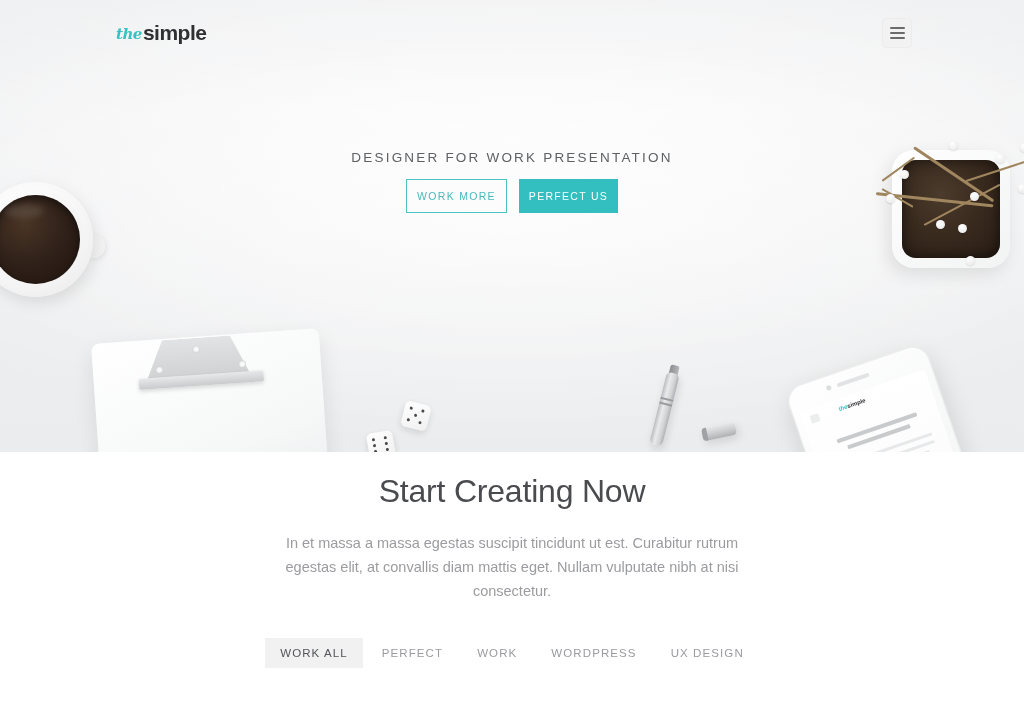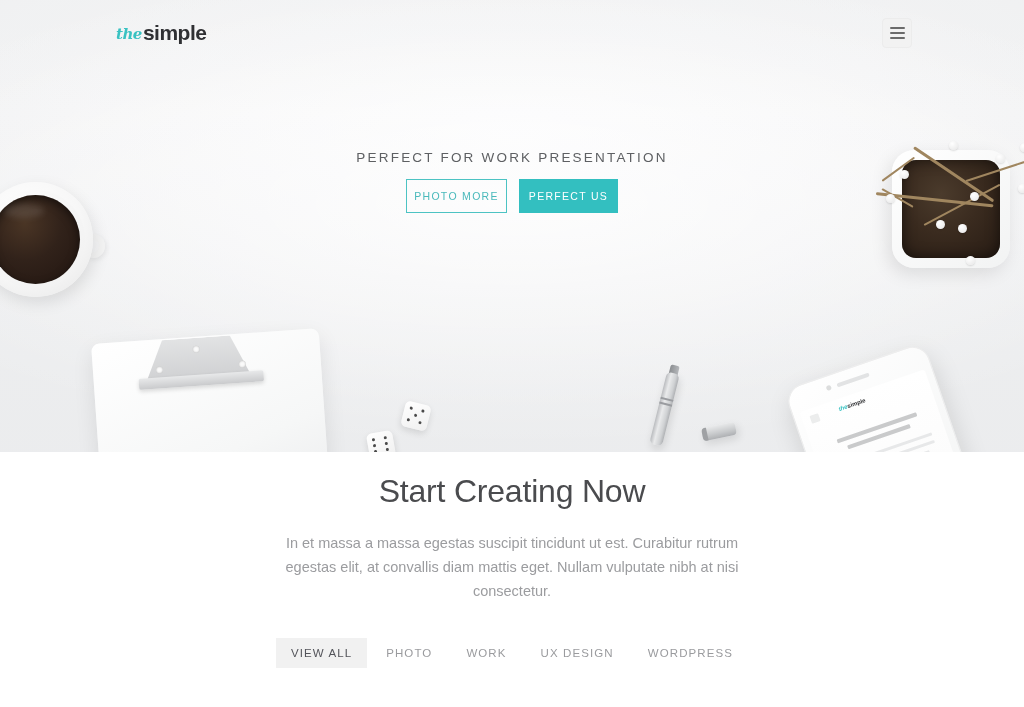--- a/index.html
+++ b/index.html
@@ -308,35 +308,35 @@
         <span class="logo-simple">simple</span>
       </div>
       <div class="menu-btn">
         <i></i>
         <i></i>
         <i></i>
       </div>
     </nav>
 
     <div class="hero-content">
-      <div class="eyebrow">PERFECT FOR WORK PRESENTATION</div>
+      <div class="eyebrow">DESIGNER FOR WORK PRESENTATION</div>
       <div class="hero-btns">
-        <a class="btn btn-outline">PHOTO MORE</a>
+        <a class="btn btn-outline">WORK MORE</a>
         <a class="btn btn-solid">PERFECT US</a>
       </div>
     </div>
   </section>
 
   <section class="section">
     <h2 class="sec-title">Start Creating Now</h2>
     <p class="sec-desc">In et massa a massa egestas suscipit tincidunt ut est. Curabitur rutrum egestas elit, at convallis diam mattis eget. Nullam vulputate nibh at nisi consectetur.</p>
 
     <div class="filters">
-      <button class="filter active">VIEW ALL</button>
-      <button class="filter">PHOTO</button>
+      <button class="filter active">WORK ALL</button>
+      <button class="filter">PERFECT</button>
       <button class="filter">WORK</button>
+      <button class="filter">WORDPRESS</button>
       <button class="filter">UX DESIGN</button>
-      <button class="filter">WORDPRESS</button>
     </div>
 
   </section>
 
 </div>
 
 </body></html>

